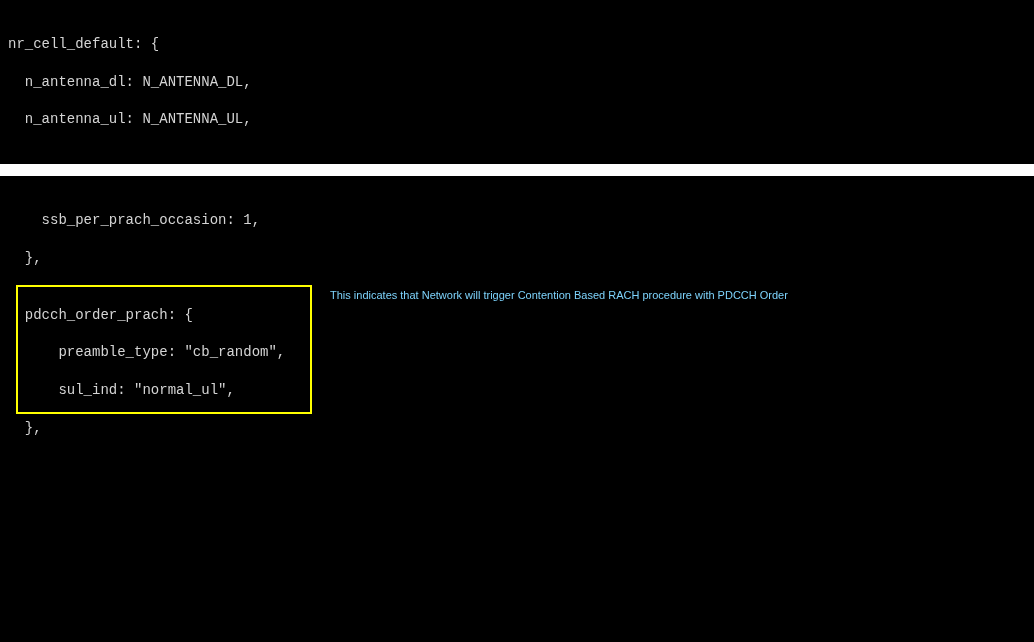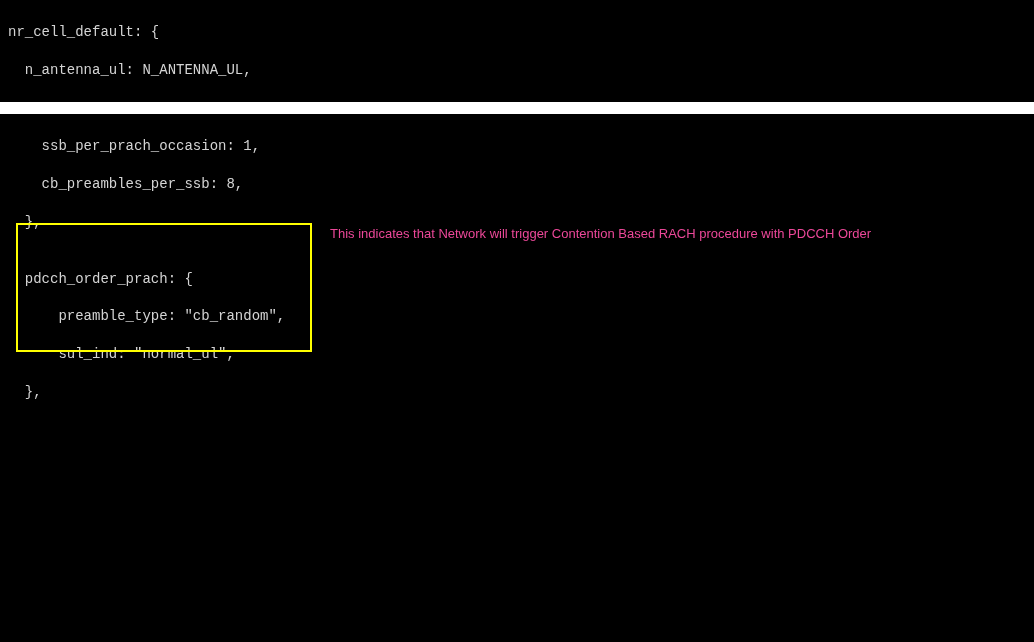--- a/index.html
+++ b/index.html
@@ -6,57 +6,57 @@
     margin: 0;
     padding: 0;
     background: #ffffff;
     font-family: Consolas, "Courier New", monospace;
     font-size: 14px;
     width: 1034px;
   }
   .code-block {
     background: #000000;
     color: #d4d4d4;
-    padding: 4px 0;
+    padding: 16px 0;
     white-space: pre;
     line-height: 1.35;
     position: relative;
   }
   .gap {
     background: #ffffff;
     height: 12px;
   }
   .highlight-box {
     border: 2px solid #ffff00;
     position: absolute;
   }
   .annotation {
-    color: #ec4899;
+    color: #7dd3fc;
     font-family: Arial, Verdana, sans-serif;
-    font-size: 13px;
+    font-size: 11px;
     position: absolute;
     line-height: 1.3;
   }
   .code-line {
     padding-left: 8px;
   }
 </style>
 </head>
 <body>
 
 <div class="code-block">
 <div class="code-line">nr_cell_default: {</div>
+<div class="code-line">  n_antenna_dl: N_ANTENNA_DL,</div>
 <div class="code-line">  n_antenna_ul: N_ANTENNA_UL,</div>
 </div>
 
 <div class="gap"></div>
 
 <div class="code-block">
 <div class="code-line">    ssb_per_prach_occasion: 1,</div>
-<div class="code-line">    cb_preambles_per_ssb: 8,</div>
 <div class="code-line">  },</div>
 <div class="code-line"></div>
 <div class="code-line">  pdcch_order_prach: {</div>
 <div class="code-line">      preamble_type: "cb_random",</div>
 <div class="code-line">      sul_ind: "normal_ul",</div>
 <div class="code-line">  },</div>
 <div class="code-line"></div>
 
 
 <div class="code-line"></div>

